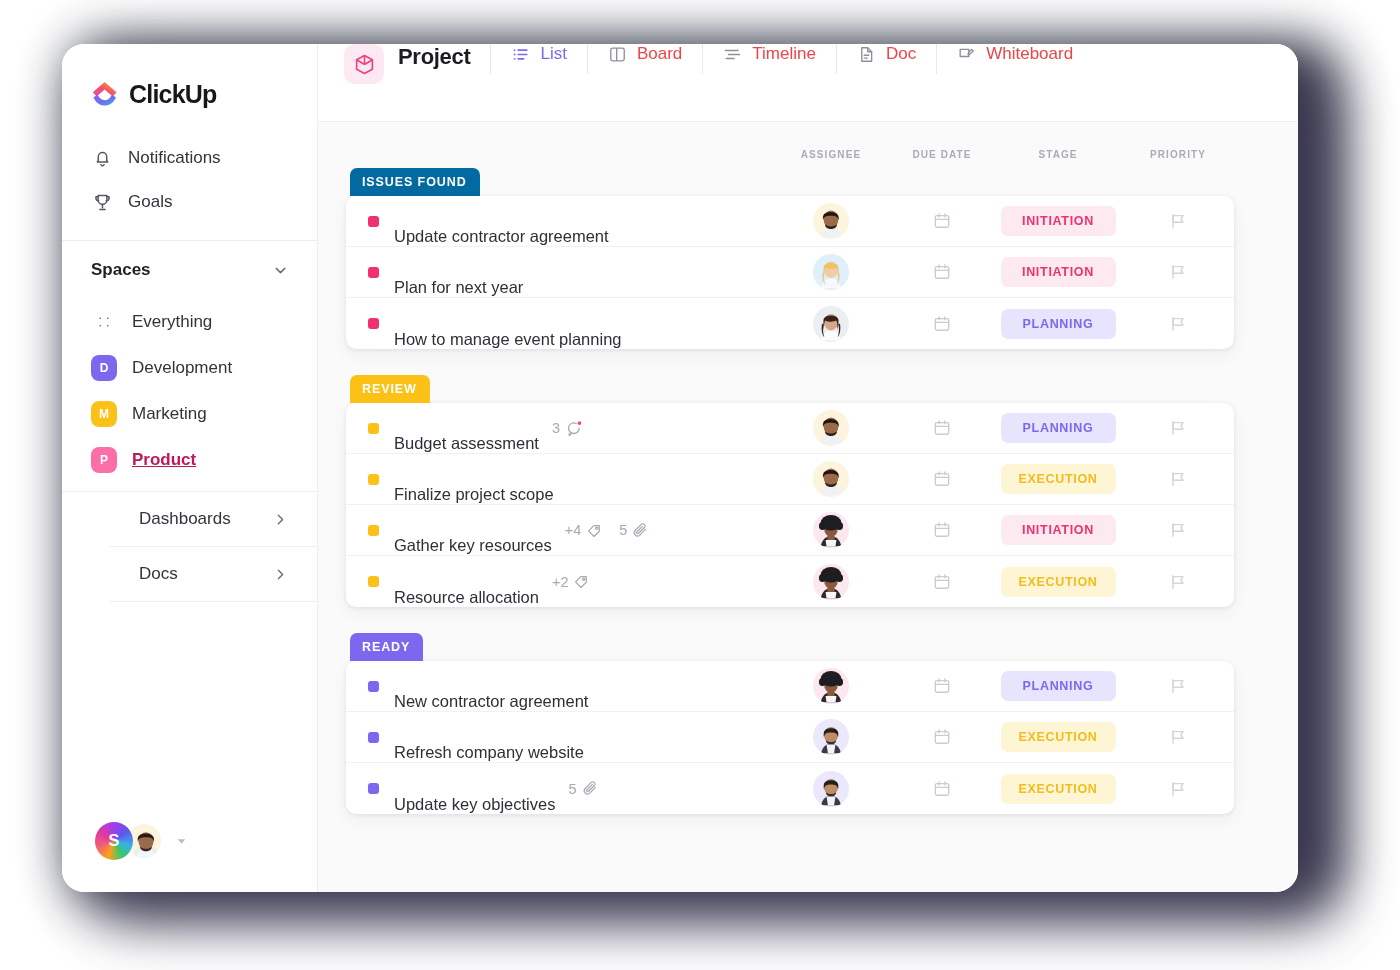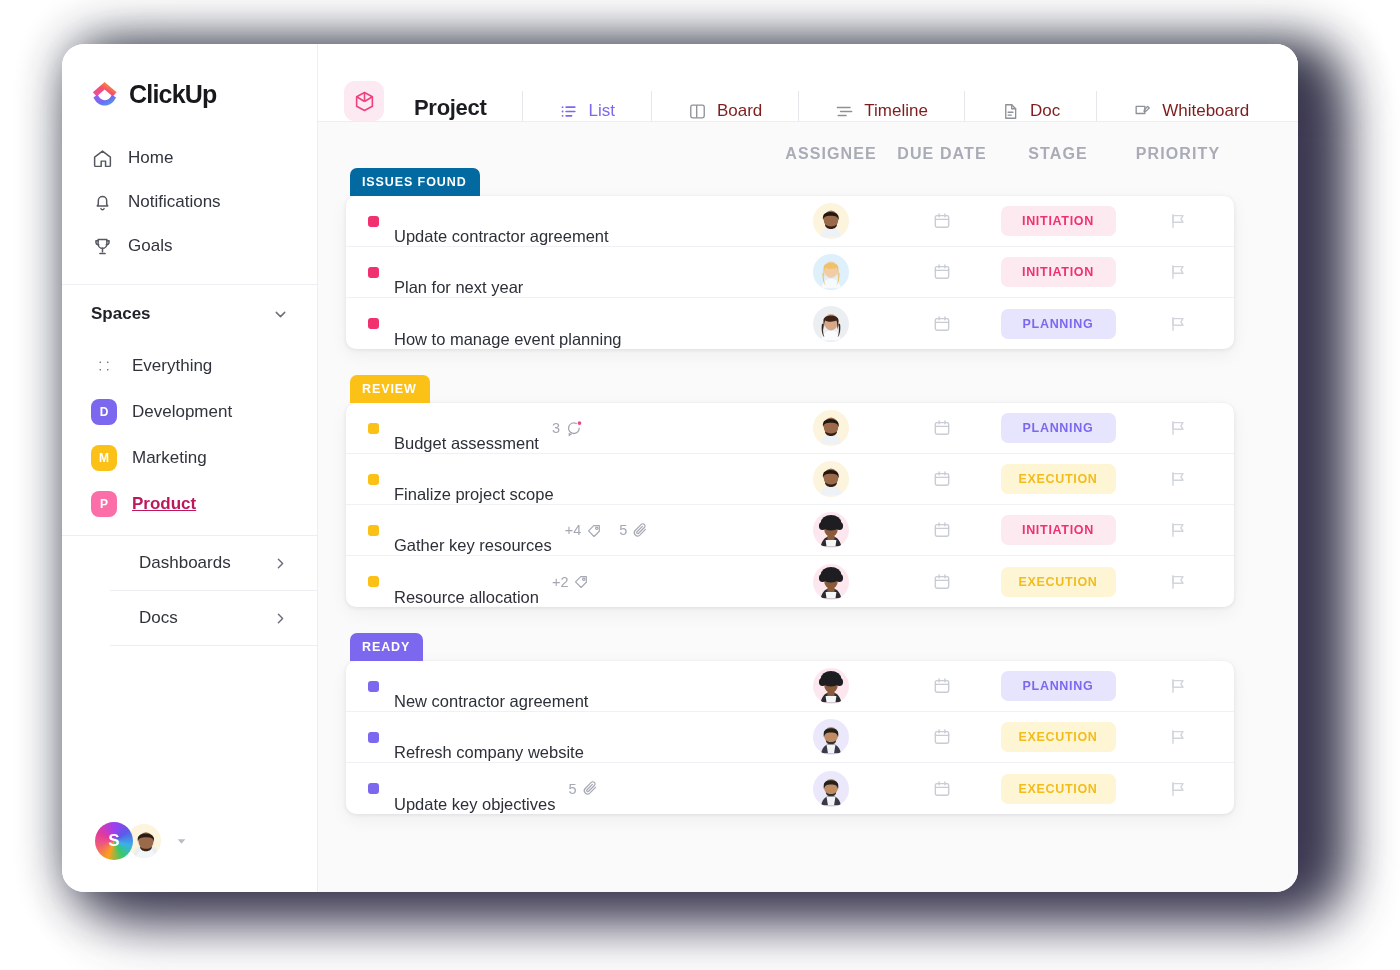--- a/index.html
+++ b/index.html
@@ -174,23 +174,23 @@
     background: #fafafb;
     min-width: 0;
   }
 
   .topbar {
     height: 78px;
     flex: 0 0 78px;
     background: #ffffff;
     border-bottom: 1px solid #edeef2;
     display: flex;
-    align-items: flex-end;
+    align-items: flex-start;
     padding: 0 0 0 26px;
-    gap: 16px;
+    gap: 0;
   }
 
   .proj-badge {
     width: 40px; height: 40px;
     border-radius: 11px;
     background: #fde9f1;
     display: flex; align-items: center; justify-content: center;
     color: #f0407f;
     flex: 0 0 40px;
   }
@@ -202,21 +202,21 @@
     letter-spacing: -0.3px;
   }
 
   .vdiv { width: 1px; height: 30px; background: #e6e7ec; margin: 0 20px; flex: 0 0 1px; }
 
   .view-tab {
     display: flex;
     align-items: center;
     gap: 10px;
     cursor: pointer;
-    color: #7f1d1d;
+    color: #ef4444;
     font-size: 17px;
     white-space: nowrap;
   }
   .view-tab .vi { display:flex; align-items:center; color:#8d9099; }
   .view-tab.active { color: #7b68ee; }
   .view-tab.active .vi { color: #7b68ee; }
 
   
   .list-area {
     flex: 1;
@@ -226,21 +226,21 @@
   }
 
   .col-head {
     display: flex;
     align-items: center;
     height: 46px;
     padding-top: 18px;
   }
   .col-head .spacer { flex: 1; }
   .col-h {
-    font-size: 16px;
+    font-size: 10px;
     font-weight: 700;
     color: #a9acb6;
     letter-spacing: 1.1px;
     text-align: center;
   }
   .c-assignee { width: 118px; flex: 0 0 118px; }
   .c-due      { width: 104px; flex: 0 0 104px; }
   .c-stage    { width: 128px; flex: 0 0 128px; }
   .c-prio     { width: 112px; flex: 0 0 112px; }
 
@@ -354,28 +354,20 @@
             <path d="M3.6 19.6 L8.0 16.6 C10.0 20.6 12.7 22.6 15.7 22.6 C18.7 22.6 21.4 20.7 23.3 16.7 L27.8 19.6 C25.0 25.2 20.7 28.3 15.7 28.3 C10.7 28.3 6.4 25.2 3.6 19.6 Z" fill="url(#gBot)"></path>
           </svg>
         </span>
         <span class="brand-name">ClickUp</span>
       </div>
 
       <nav class="nav-top">
         <div class="nav-item">
           <span class="ico">
             <svg width="21" height="21" viewBox="0 0 24 24" fill="none" stroke="currentColor" stroke-width="1.7" stroke-linecap="round" stroke-linejoin="round">
-              <path d="M3 10.5 L12 3.5 L21 10.5 V20 a1 1 0 0 1-1 1h-4.5v-6h-5v6H4a1 1 0 0 1-1-1z"></path>
-            </svg>
-          </span>
-          <span class="lbl">Home</span>
-        </div>
-        <div class="nav-item">
-          <span class="ico">
-            <svg width="21" height="21" viewBox="0 0 24 24" fill="none" stroke="currentColor" stroke-width="1.7" stroke-linecap="round" stroke-linejoin="round">
               <path d="M18 16H6l1.2-1.8V10a4.8 4.8 0 0 1 9.6 0v4.2z"></path>
               <path d="M10.2 19a1.9 1.9 0 0 0 3.6 0"></path>
             </svg>
           </span>
           <span class="lbl">Notifications</span>
         </div>
         <div class="nav-item">
           <span class="ico">
             <svg width="21" height="21" viewBox="0 0 24 24" fill="none" stroke="currentColor" stroke-width="1.7" stroke-linecap="round" stroke-linejoin="round">
               <path d="M7 4h10v5a5 5 0 0 1-10 0z"></path>

